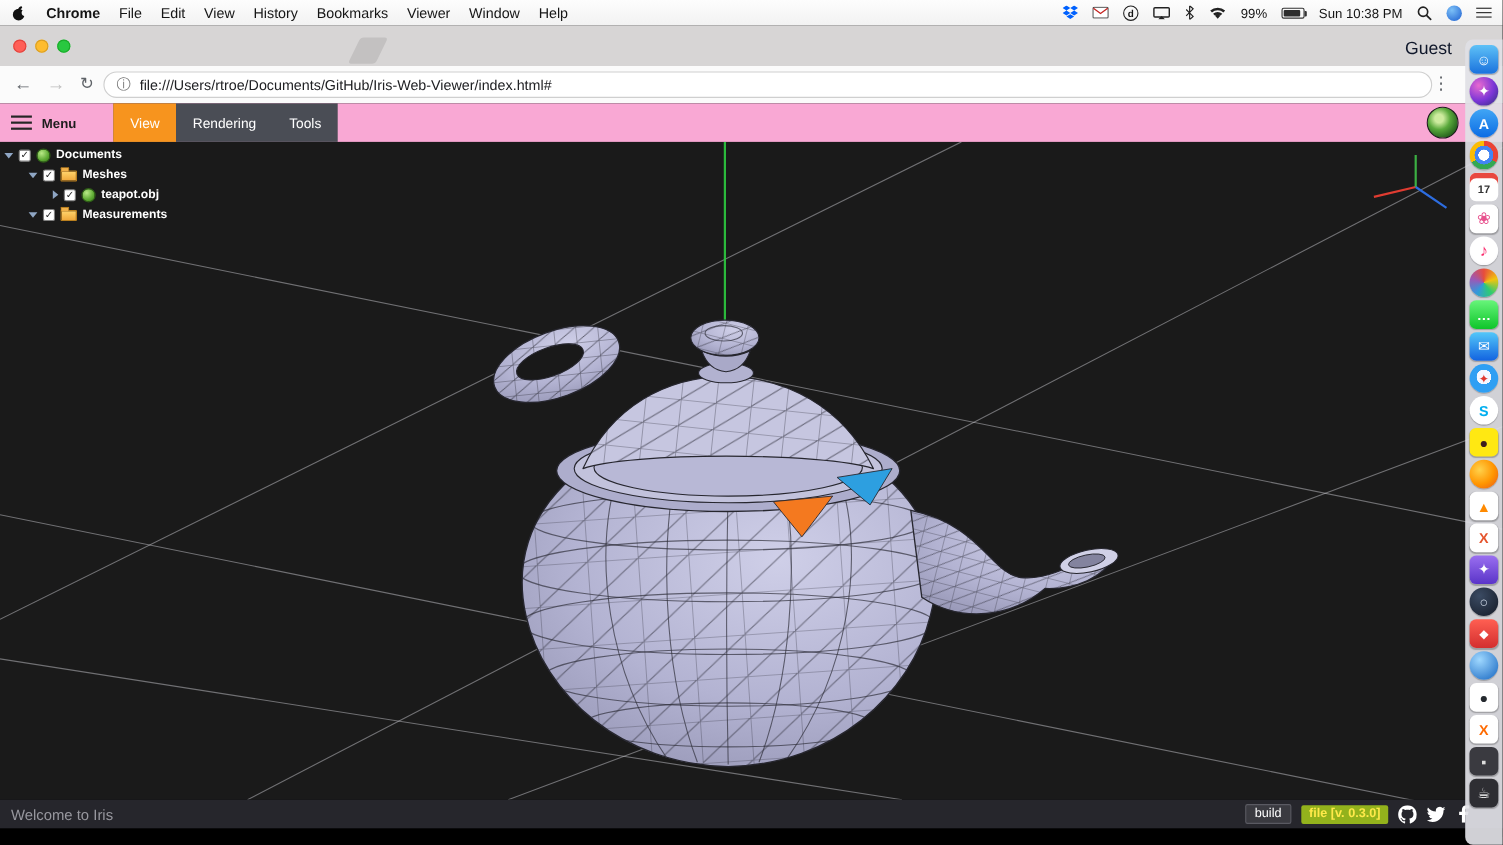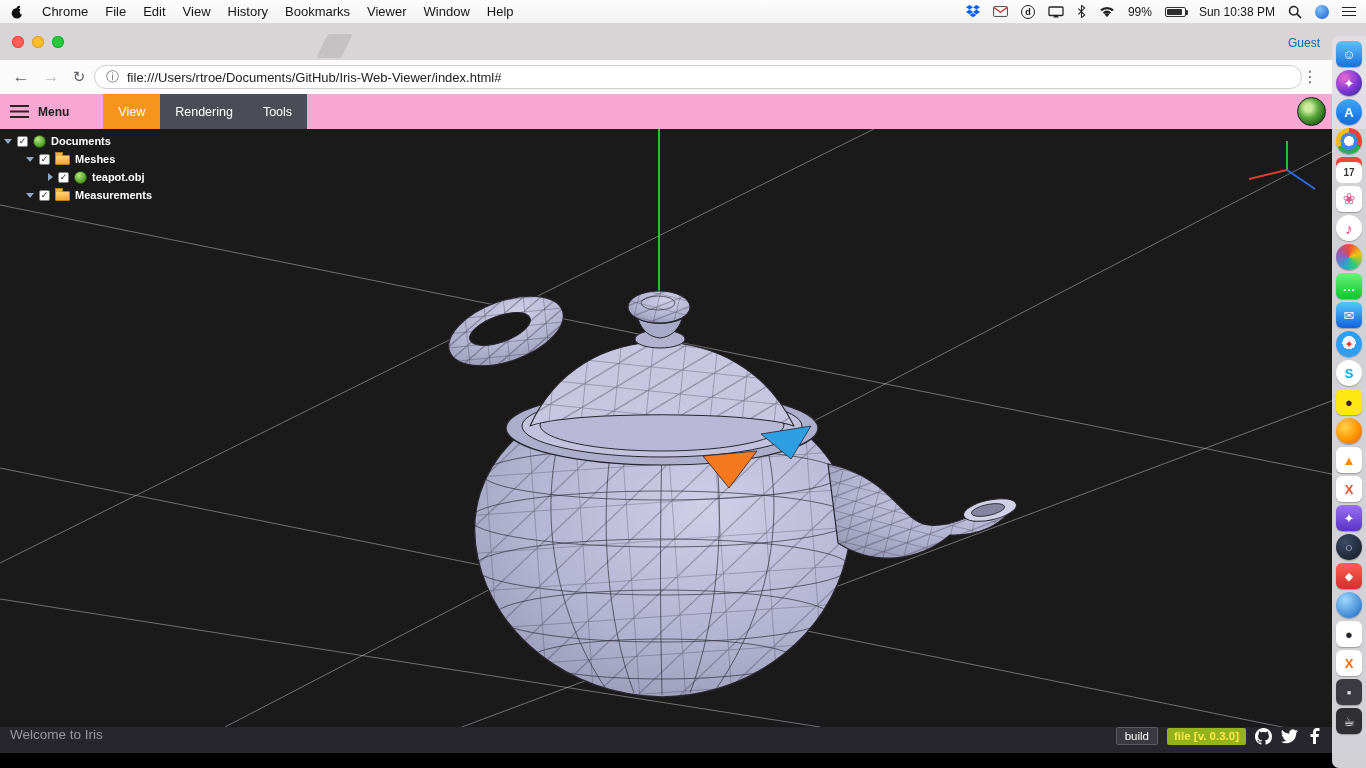--- a/index.html
+++ b/index.html
@@ -4,21 +4,21 @@
 <style>
   * { margin:0; padding:0; box-sizing:border-box; }
   html,body { width:1366px; height:768px; overflow:hidden; background:#000;
     font-family:"Liberation Sans","DejaVu Sans",sans-serif; }
   .band { position:absolute; left:0; width:1366px; }
 
   
   .menubar { top:0; height:23px; background:linear-gradient(#fdfdfd,#f2f2f2);
     display:flex; align-items:center; padding:0 10px; font-size:13px; color:#151515; z-index:60; }
   .mb-left { display:flex; align-items:center; gap:17px; }
-  .mb-app { font-weight:normal; }
+  .mb-app { font-weight:bold; }
   .mb-right { margin-left:auto; display:flex; align-items:center; gap:13px; font-size:12px; }
   .mb-ico { display:inline-flex; align-items:center; }
   .circle-d { width:14px; height:14px; border:1.3px solid #222; border-radius:50%;
     font-size:9px; display:flex; align-items:center; justify-content:center; font-weight:bold; }
   .bat { width:21px; height:10px; border:1px solid #333; border-radius:2px; position:relative; display:inline-block; }
   .bat::after { content:""; position:absolute; right:-3px; top:2px; width:2px; height:5px; background:#333; border-radius:0 1px 1px 0; }
   .bat-fill { position:absolute; left:1px; top:1px; bottom:1px; background:#2d2d2d; border-radius:1px; }
   .avatar { width:14px; height:14px; border-radius:50%; background:radial-gradient(circle at 35% 30%,#7cc0f7,#1d5fd0); }
   .icon-list { position:relative; width:14px; height:10px; }
   .icon-list::before { content:""; position:absolute; top:0; left:0; width:14px; height:1.8px; background:#222;
@@ -32,21 +32,21 @@
   .light.yellow { background:#febc2e; box-shadow:inset 0 0 0 1px #d89e24; }
   .light.green { background:#28c840; box-shadow:inset 0 0 0 1px #1aab29; }
   .tab { position:absolute; left:78px; top:8px; width:234px; height:29px; background:#f4f3f2;
     border-radius:8px 8px 0 0; display:flex; align-items:center; padding:0 9px; font-size:12px; color:#3c4043;
     box-shadow:0 0 1px rgba(0,0,0,.35); }
   .doc-ico { width:10px; height:12px; background:#fff; border:1px solid #9aa0a6; border-radius:1px; margin-right:7px; flex:0 0 auto; }
   .tab-title { flex:1; white-space:nowrap; overflow:hidden; }
   .tab-close { color:#6b6b6b; font-size:14px; padding-left:6px; }
   .newtab { position:absolute; left:322px; top:11px; width:25px; height:24px; background:#c3c1c1;
     transform:skewX(-26deg); border-radius:3px; }
-  .guest { position:absolute; right:46px; top:13px; font-size:12px; color:#0369a1; }
+  .guest { position:absolute; right:46px; top:13px; font-size:16px; color:#0f172a; }
 
   
   .navbar { top:60px; height:34px; background:#fbfbfb; z-index:5; }
   .nav-btn { position:absolute; top:4px; font-size:17px; color:#5f6368; width:26px; text-align:center; line-height:26px; }
   .nav-back { left:8px; }
   .nav-fwd { left:38px; color:#bdbdbd; }
   .nav-reload { left:66px; font-size:15px; }
   .urlbar { position:absolute; left:94px; top:5px; width:1208px; height:24px; border:1px solid #cfcfcf;
     border-radius:12px; background:#fff; display:flex; align-items:center; padding:0 11px; }
   .info-ico { color:#757575; font-size:13px; margin-right:8px; }
@@ -82,22 +82,22 @@
     display:flex; align-items:center; justify-content:center; margin-right:5px; flex:0 0 auto; }
   .tick { font-size:9px; line-height:1; color:#1d1d1d; font-weight:bold; }
   .tico { width:13px; height:13px; margin-right:5px; flex:0 0 auto; }
   .tico.sphere { border-radius:50%; background:radial-gradient(circle at 35% 30%,#b8e986,#5ca832 60%,#39761c); border:1px solid #2f5f17; }
   .tico.folder { position:relative; width:15px; height:10px; margin-top:2px;
     background:linear-gradient(#ffd36b,#f0a93c); border:1px solid #b97f1e; border-radius:1px; }
   .tico.folder::before { content:""; position:absolute; top:-4px; left:-1px; width:6px; height:3px;
     background:#f0b04a; border:1px solid #b97f1e; border-bottom:none; border-radius:1px 1px 0 0; }
 
   
-  .statusbar { top:727px; height:26px; background:#26262c; display:flex; align-items:flex-start;
-    padding:0 44px 0 10px; z-index:5; }
+  .statusbar { top:727px; height:26px; background:#26262c; display:flex; align-items:center;
+    padding:0 28px 0 10px; z-index:5; }
   .status-msg { color:#97979e; font-size:13.5px; }
   .sb-right { margin-left:auto; display:flex; align-items:center; gap:9px; }
   .build-btn { border:1px solid #5a5a62; background:#3a3a40; color:#fff; font-size:11.5px; padding:2px 8px; border-radius:2px; }
   .badge { background:#93b21c; color:#ffe94a; font-size:11.5px; font-weight:bold; padding:2.5px 7px; border-radius:2px; }
   .sb-ico { display:inline-flex; align-items:center; }
 
   
   .dock { position:absolute; top:36px; right:0; width:34px; height:732px; z-index:70;
     background:rgba(224,224,229,0.93); border-radius:7px 0 0 7px;
     display:flex; flex-direction:column; align-items:center; padding-top:5px; gap:3px; }

